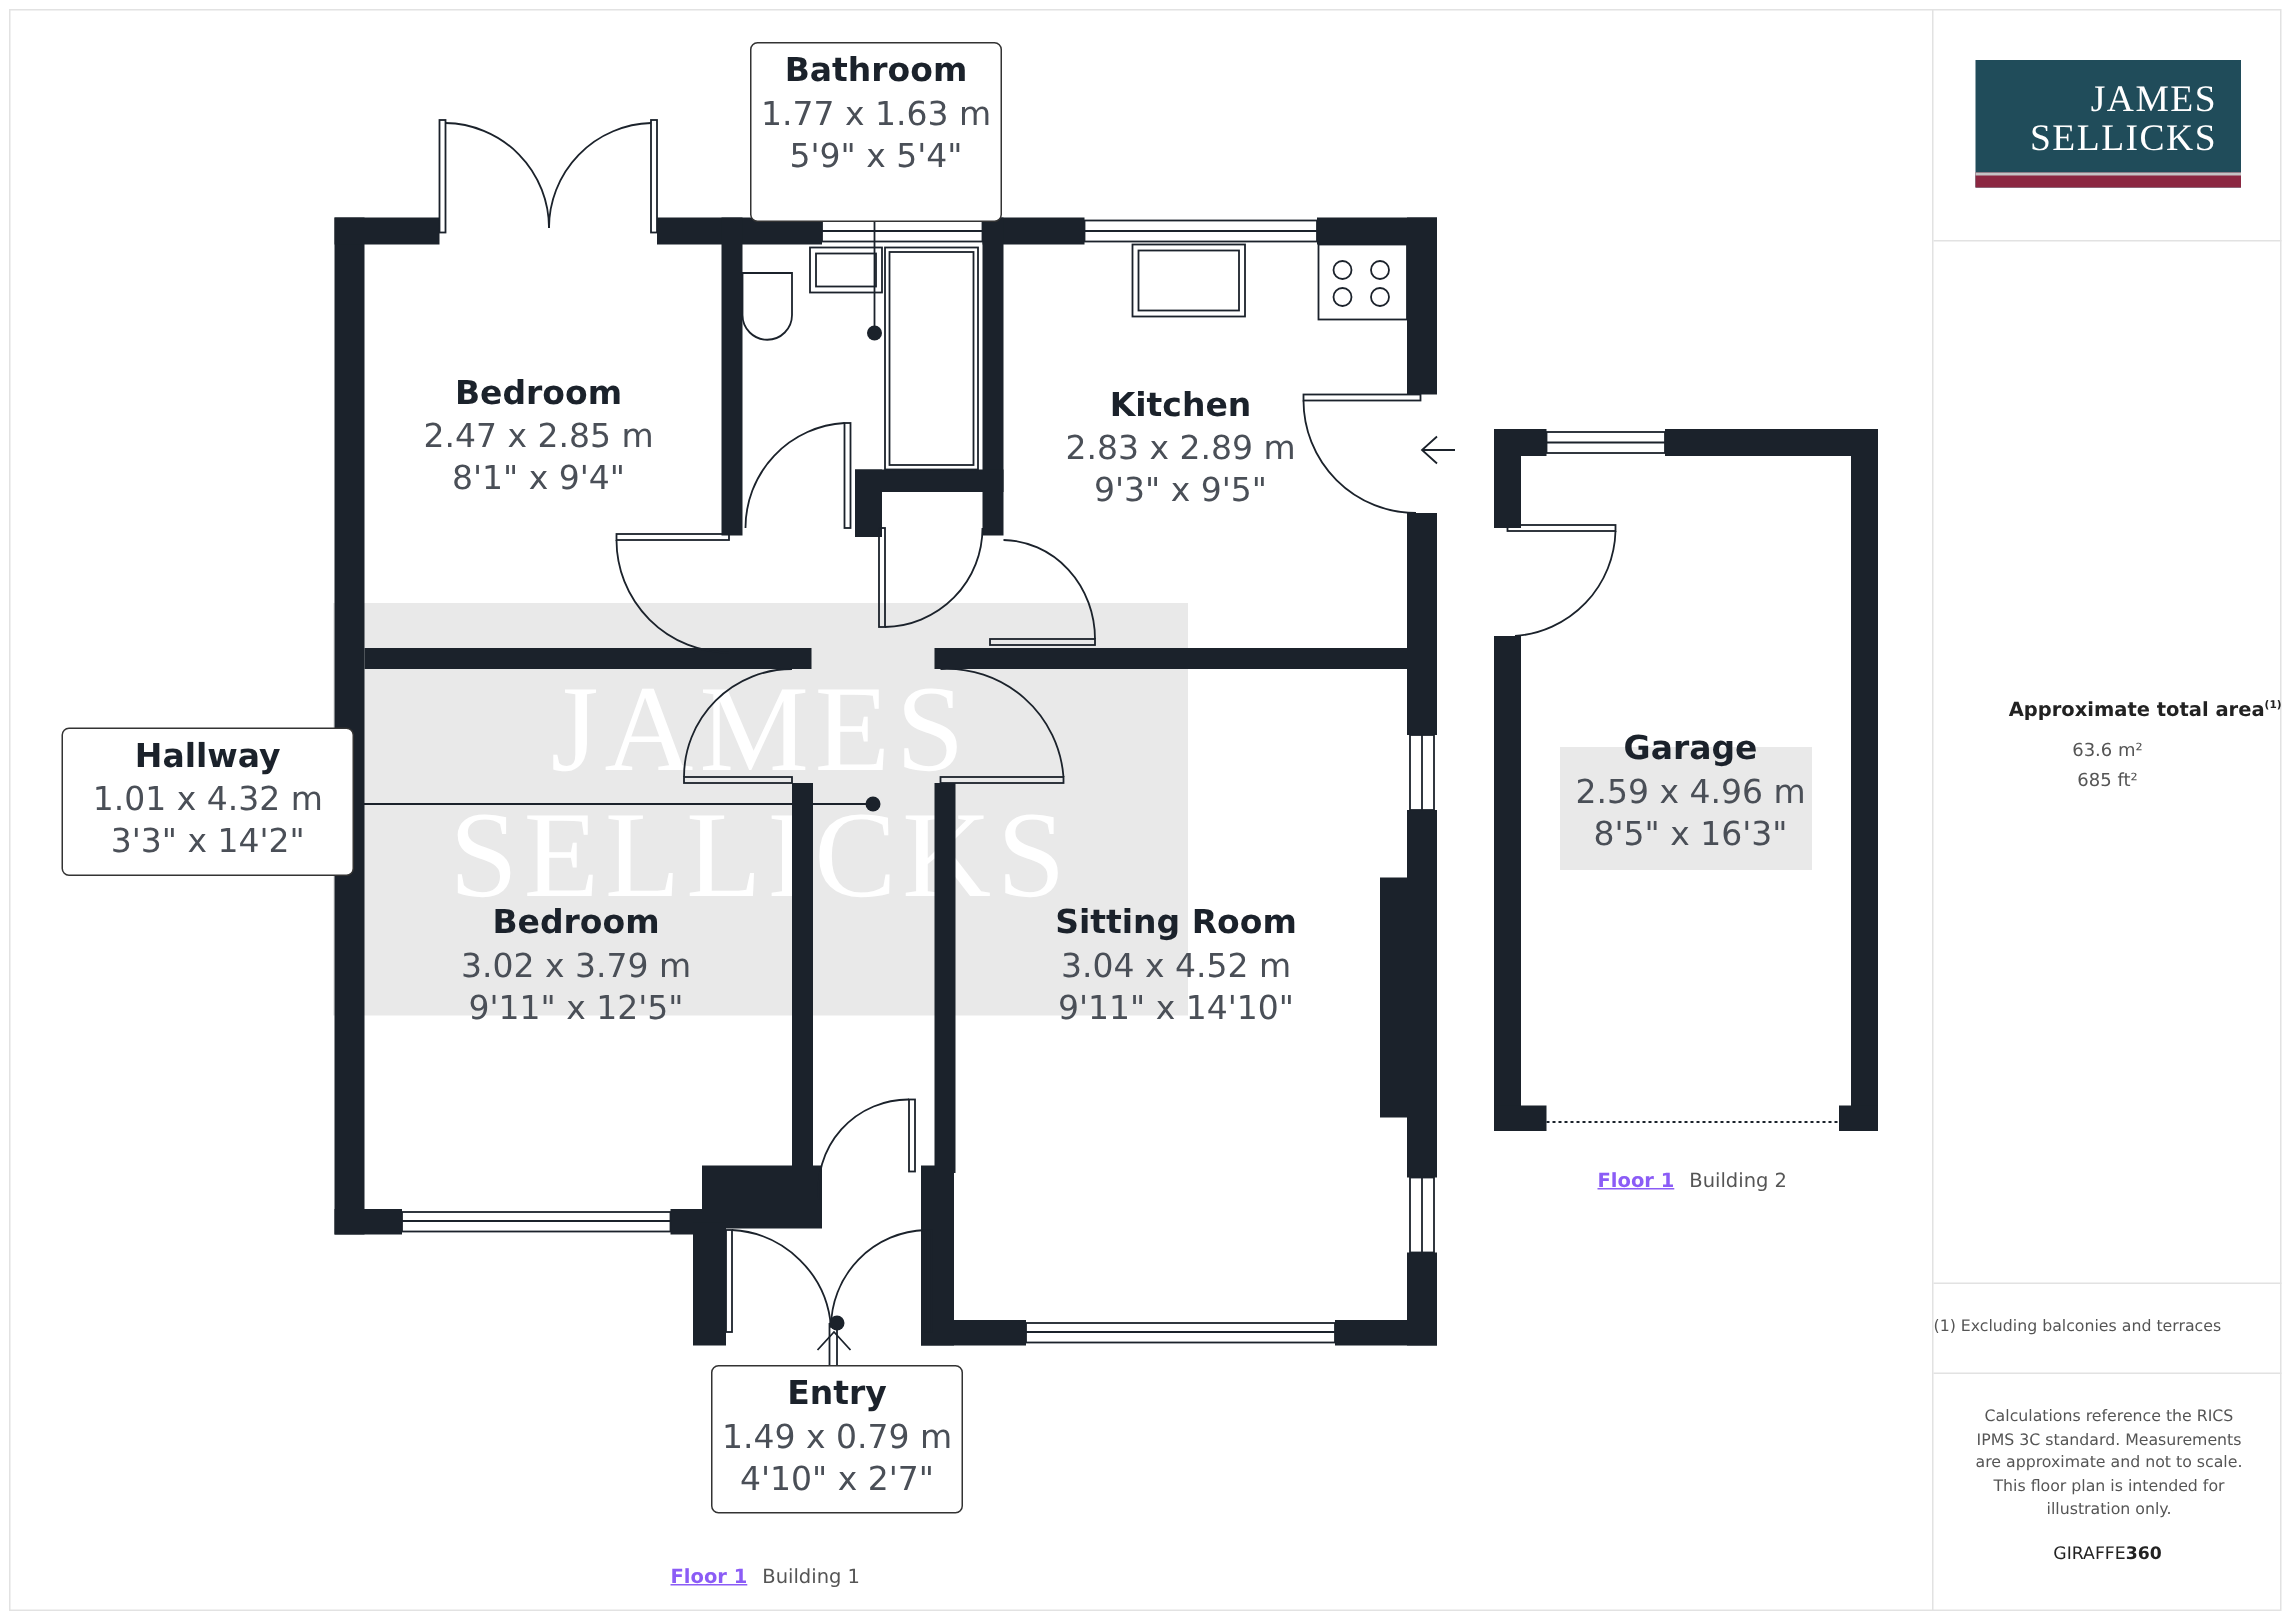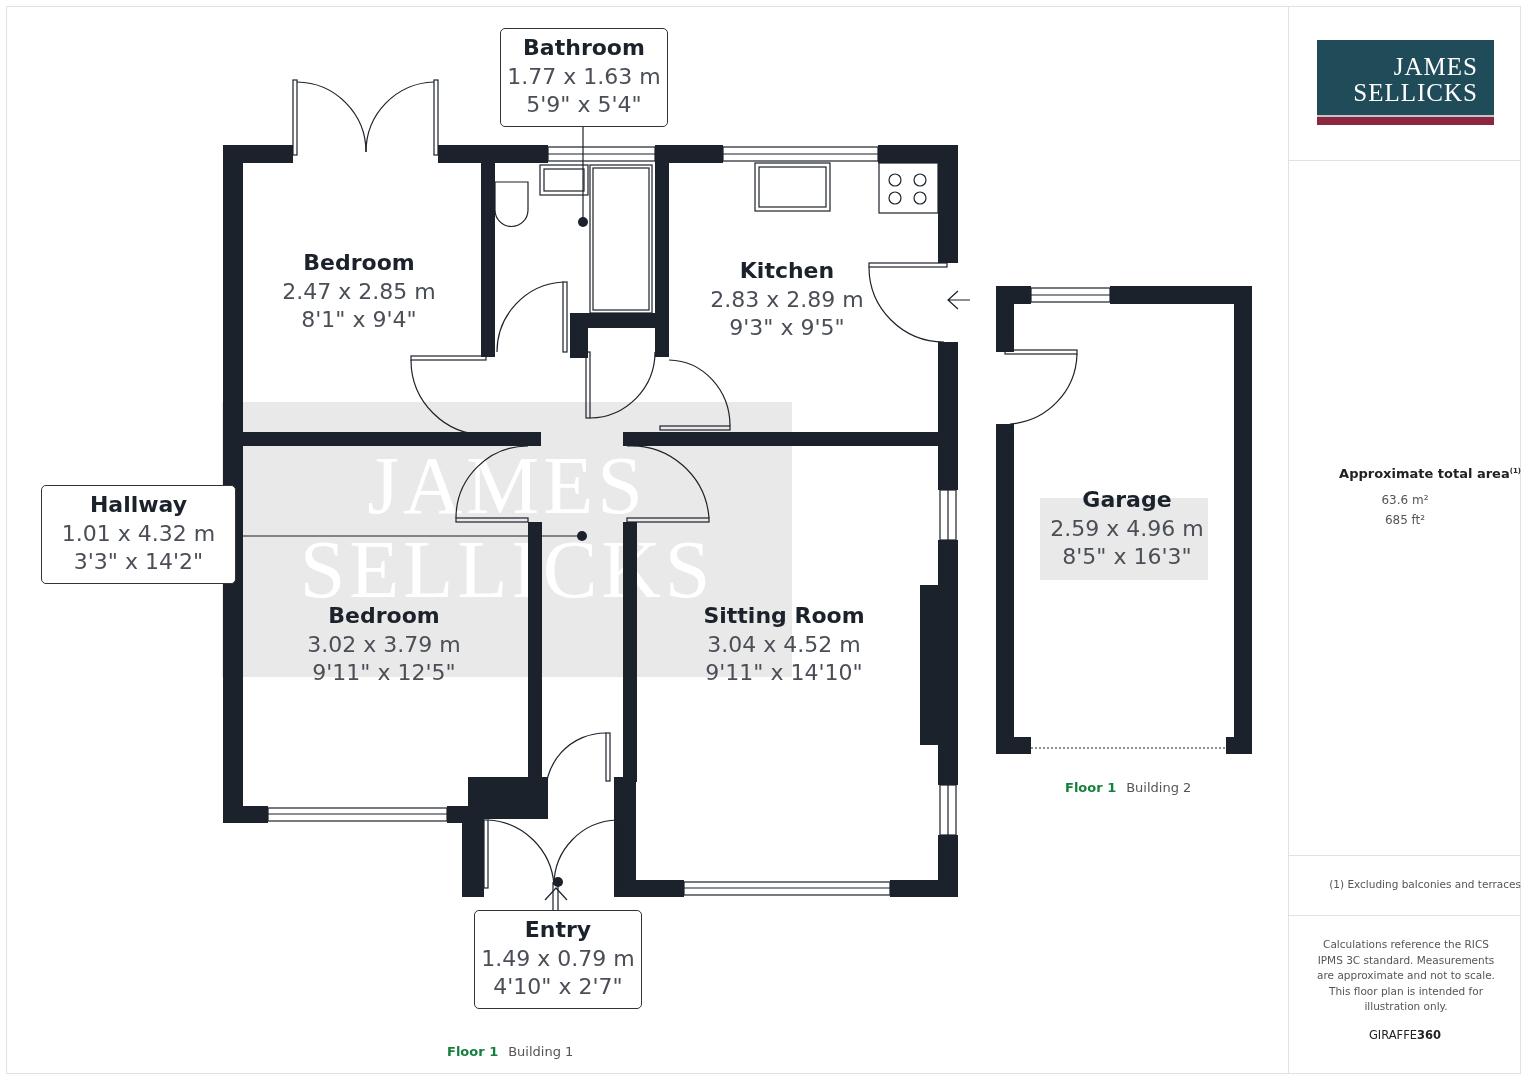--- a/index.html
+++ b/index.html
@@ -7,32 +7,32 @@
   .frame{position:absolute;left:6px;top:6px;width:1515px;height:1068px;border:1px solid #e2e2e2;box-sizing:border-box;}
   .plan{position:absolute;left:0;top:0;width:1527px;height:1080px;}
   .side{position:absolute;left:1288px;top:6px;width:233px;height:1068px;border-left:1px solid #e2e2e2;box-sizing:border-box;}
   .side .sec{position:absolute;left:0;width:100%;border-bottom:1px solid #e2e2e2;box-sizing:border-box;}
   .logo{position:absolute;left:28px;top:34px;width:177px;height:85px;background:#204c5a;}
   .logo .bar{position:absolute;left:0;bottom:0;width:100%;height:8px;background:#8b2741;border-top:2px solid #c4c4c4;}
   .logo .t{position:absolute;right:16px;font-family:"Liberation Serif",serif;color:#fff;font-size:25px;letter-spacing:1px;line-height:25px;}
   .area-title{position:absolute;left:0;width:100%;top:460px;text-align:right;font-weight:bold;font-size:13px;color:#222;}
   .area-title sup{font-size:7px;}
   .area-val{position:absolute;left:0;width:100%;text-align:center;font-size:12px;color:#555;}
-  .note{position:absolute;left:0;width:100%;text-align:right;font-size:10.5px;color:#555;}
+  .note{position:absolute;left:0;width:100%;text-align:left;font-size:10.5px;color:#555;}
   .disc{position:absolute;left:22px;width:190px;text-align:center;font-size:10.5px;line-height:15.5px;color:#555;}
   .brand{position:absolute;left:0;width:100%;text-align:center;font-size:11.5px;color:#222;}
   .brand b{font-weight:bold;}
   .label{position:absolute;text-align:center;transform:translateX(-50%);white-space:nowrap;}
   .label .n{font-weight:bold;font-size:22px;color:#1b222b;line-height:30px;}
   .label .d{font-size:22px;color:#4a4f57;line-height:28px;}
   .callout{position:absolute;border:1.5px solid #333;border-radius:5px;background:#fff;text-align:center;box-sizing:border-box;}
   .callout .n{font-weight:bold;font-size:22px;line-height:30px;margin-top:4px;}
   .callout .d{font-size:22px;color:#4a4f57;line-height:28px;}
   .flabel{position:absolute;font-size:13px;color:#555;white-space:nowrap;}
-  .flabel b{color:#15803d;margin-right:10px;}
+  .flabel b{color:#8b5cf6;margin-right:10px;text-decoration:underline;}
   .wm{position:absolute;left:222px;top:402px;width:570px;height:275px;background:rgba(215,215,215,0.55);}
   .wm .t{position:absolute;left:0;width:100%;text-align:center;font-family:"Liberation Serif",serif;color:#fff;font-size:82px;letter-spacing:4px;line-height:80px;}
   .wm2{position:absolute;left:1040px;top:498px;width:168px;height:82px;background:rgba(215,215,215,0.55);}
 </style>
 </head>
 <body>
 
 <div class="frame"></div>
 
 <div class="wm">
@@ -160,21 +160,21 @@
     <circle cx="558" cy="882" r="5"></circle>
   </g>
 </svg>
 
 <div class="label" style="left:359px;top:248px">
   <div class="n">Bedroom</div>
   <div class="d">2.47 x 2.85 m</div>
   <div class="d">8'1" x 9'4"</div>
 </div>
 
-<div class="callout" style="left:500px;top:28px;width:168px;height:99px">
+<div class="callout" style="left:500px;top:28px;width:168px;height:120px">
   <div class="n">Bathroom</div>
   <div class="d">1.77 x 1.63 m</div>
   <div class="d">5'9" x 5'4"</div>
 </div>
 
 <div class="label" style="left:787px;top:256px">
   <div class="n">Kitchen</div>
   <div class="d">2.83 x 2.89 m</div>
   <div class="d">9'3" x 9'5"</div>
 </div>

